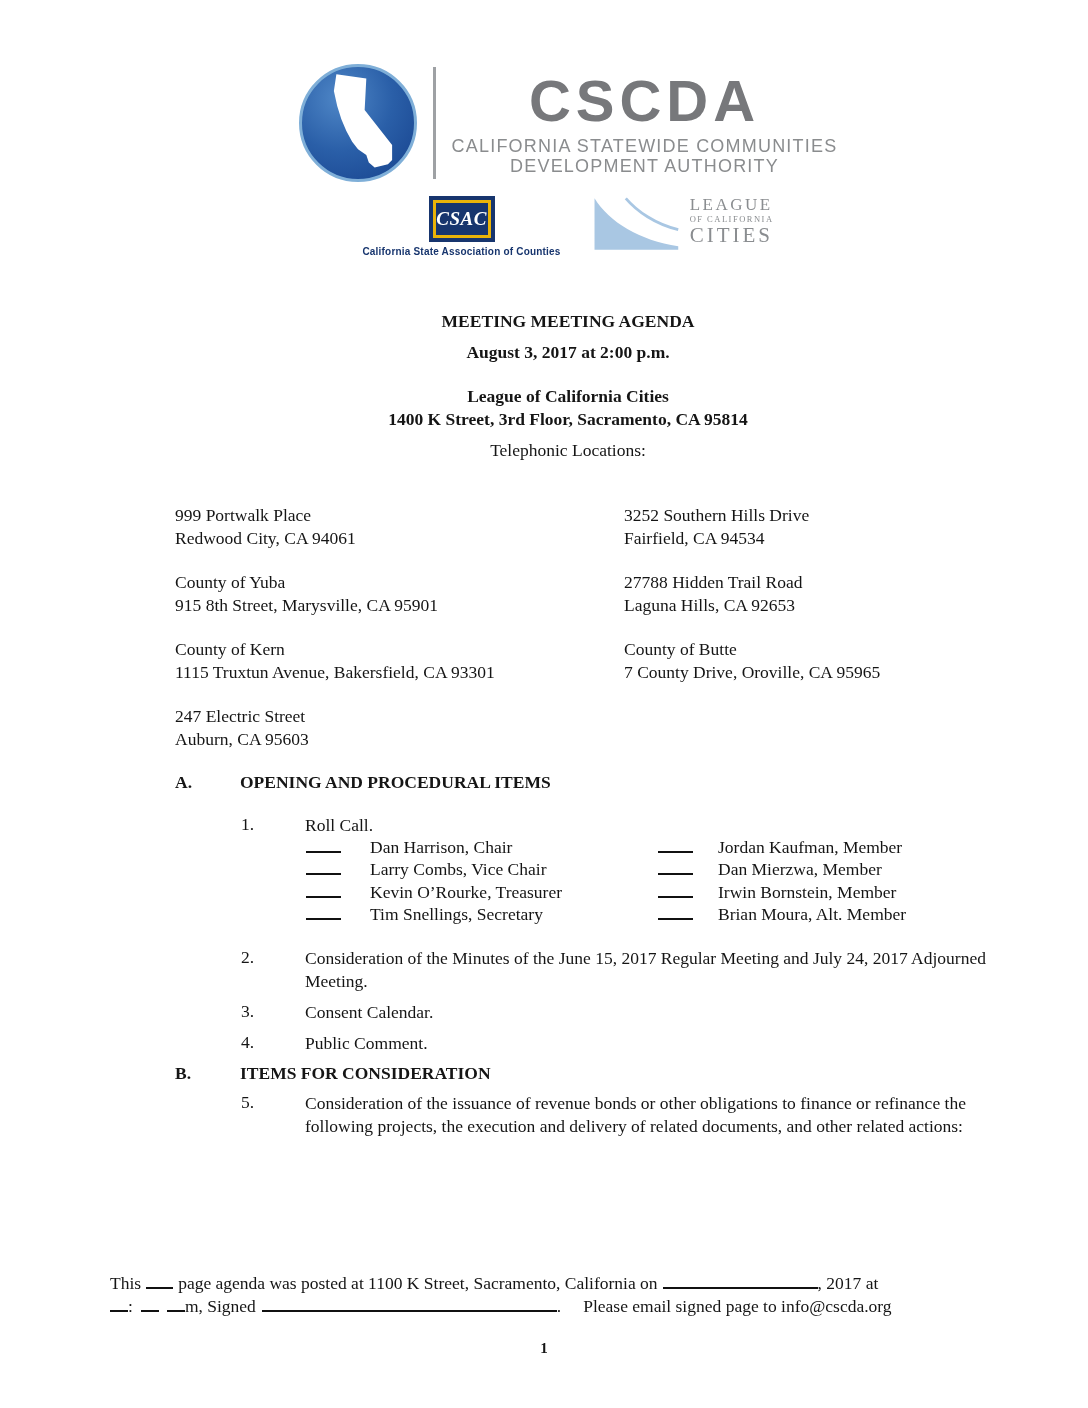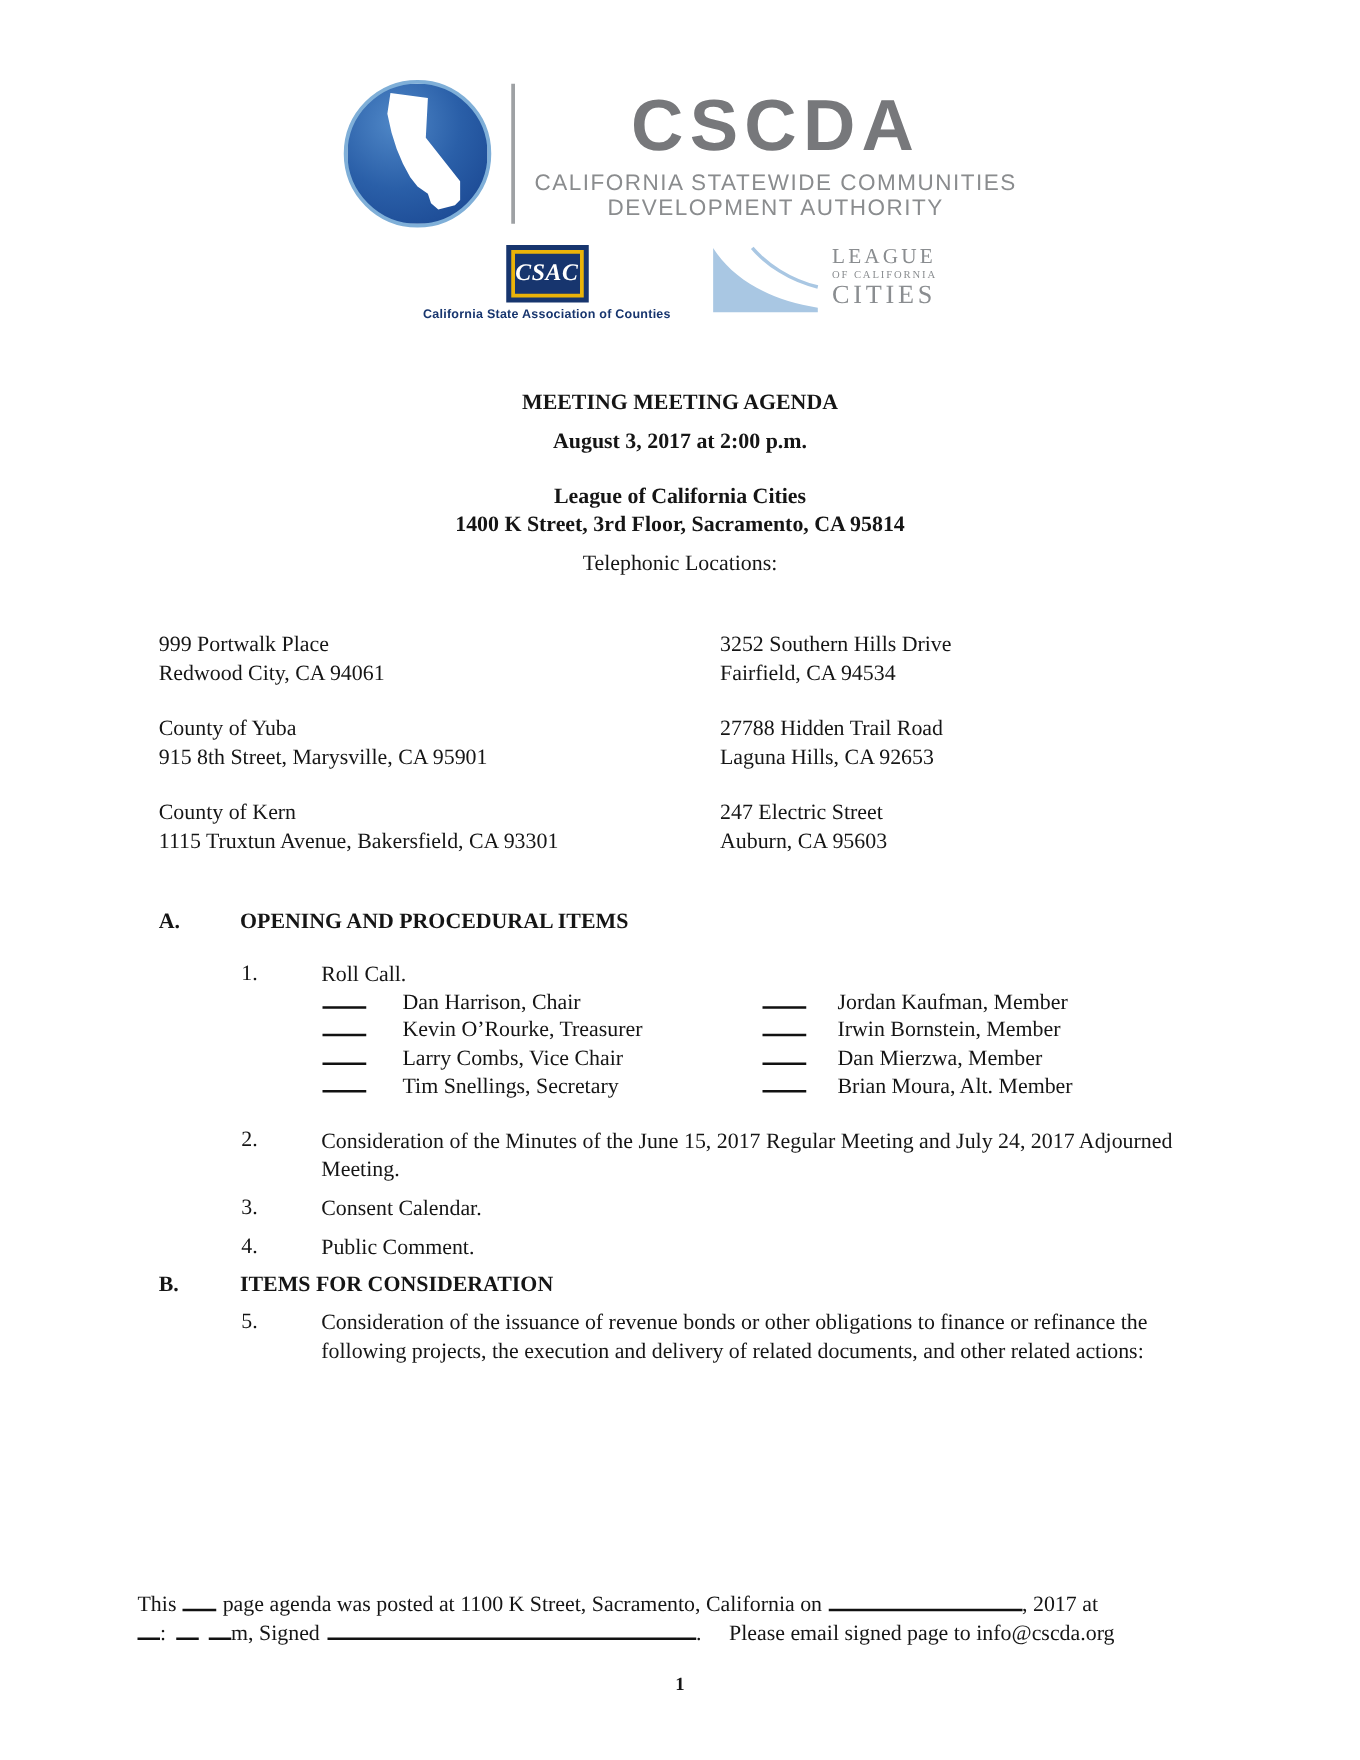--- a/index.html
+++ b/index.html
@@ -6,20 +6,21 @@
   html,body { background:#ffffff; }
   .page {
     position:relative;
     width:1088px; height:1408px;
     margin:0 auto;
     background:#ffffff;
     font-family:"Liberation Serif", serif;
     font-size:17.5px;
     color:#151515;
     overflow:hidden;
+    padding-left:48px;
   }
   .bold { font-weight:bold; }
 
   
   .logo-row {
     display:flex; align-items:center; justify-content:center;
     padding-top:64px; gap:16px;
   }
   .logo-circle {
     width:118px; height:118px; border-radius:50%;
@@ -175,20 +176,24 @@
     </div>
     <div class="addr-block">
       <div>27788 Hidden Trail Road</div>
       <div>Laguna Hills, CA 92653</div>
     </div>
     <div class="addr-block">
       <div>County of Kern</div>
       <div>1115 Truxtun Avenue, Bakersfield, CA 93301</div>
     </div>
     <div class="addr-block">
+      <div>County of Butte</div>
+      <div>7 County Drive, Oroville, CA 95965</div>
+    </div>
+    <div class="addr-block">
       <div>247 Electric Street</div>
       <div>Auburn, CA 95603</div>
     </div>
     <div class="addr-block"></div>
   </div>
 
   <div class="section-head mt21b">
     <span class="section-letter">A.</span>
     <span>OPENING AND PROCEDURAL ITEMS</span>
   </div>
@@ -199,29 +204,29 @@
   </div>
 
   <div class="rc-row">
     <span class="rc-blank"></span>
     <span class="rc-name-left">Dan Harrison, Chair</span>
     <span class="rc-blank"></span>
     <span class="rc-name-right">Jordan Kaufman, Member</span>
   </div>
   <div class="rc-row">
     <span class="rc-blank"></span>
+    <span class="rc-name-left">Larry Combs, Vice Chair</span>
+    <span class="rc-blank"></span>
+    <span class="rc-name-right">Dan Mierzwa, Member</span>
+  </div>
+  <div class="rc-row">
+    <span class="rc-blank"></span>
     <span class="rc-name-left">Kevin O’Rourke, Treasurer</span>
     <span class="rc-blank"></span>
     <span class="rc-name-right">Irwin Bornstein, Member</span>
-  </div>
-  <div class="rc-row">
-    <span class="rc-blank"></span>
-    <span class="rc-name-left">Larry Combs, Vice Chair</span>
-    <span class="rc-blank"></span>
-    <span class="rc-name-right">Dan Mierzwa, Member</span>
   </div>
   <div class="rc-row">
     <span class="rc-blank"></span>
     <span class="rc-name-left">Tim Snellings, Secretary</span>
     <span class="rc-blank"></span>
     <span class="rc-name-right">Brian Moura, Alt. Member</span>
   </div>
 
   <div class="item mt21b">
     <span class="item-num">2.</span>

